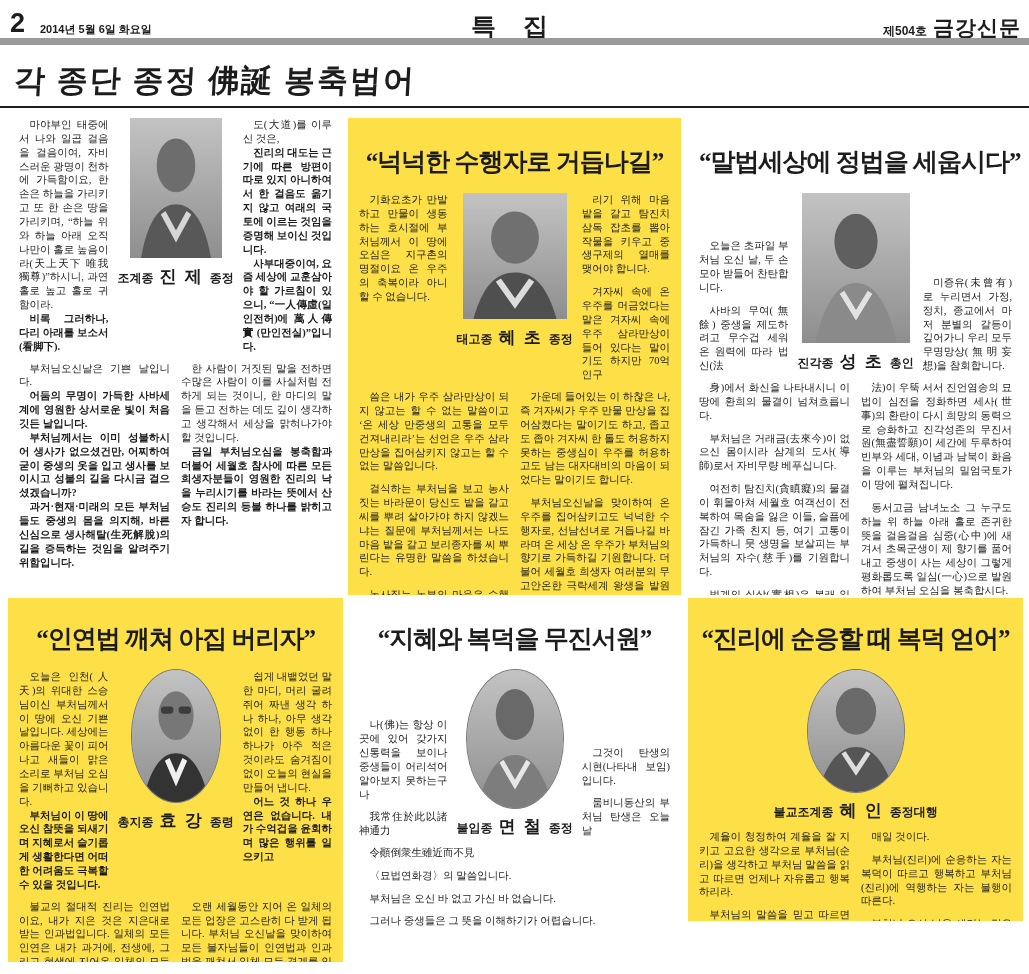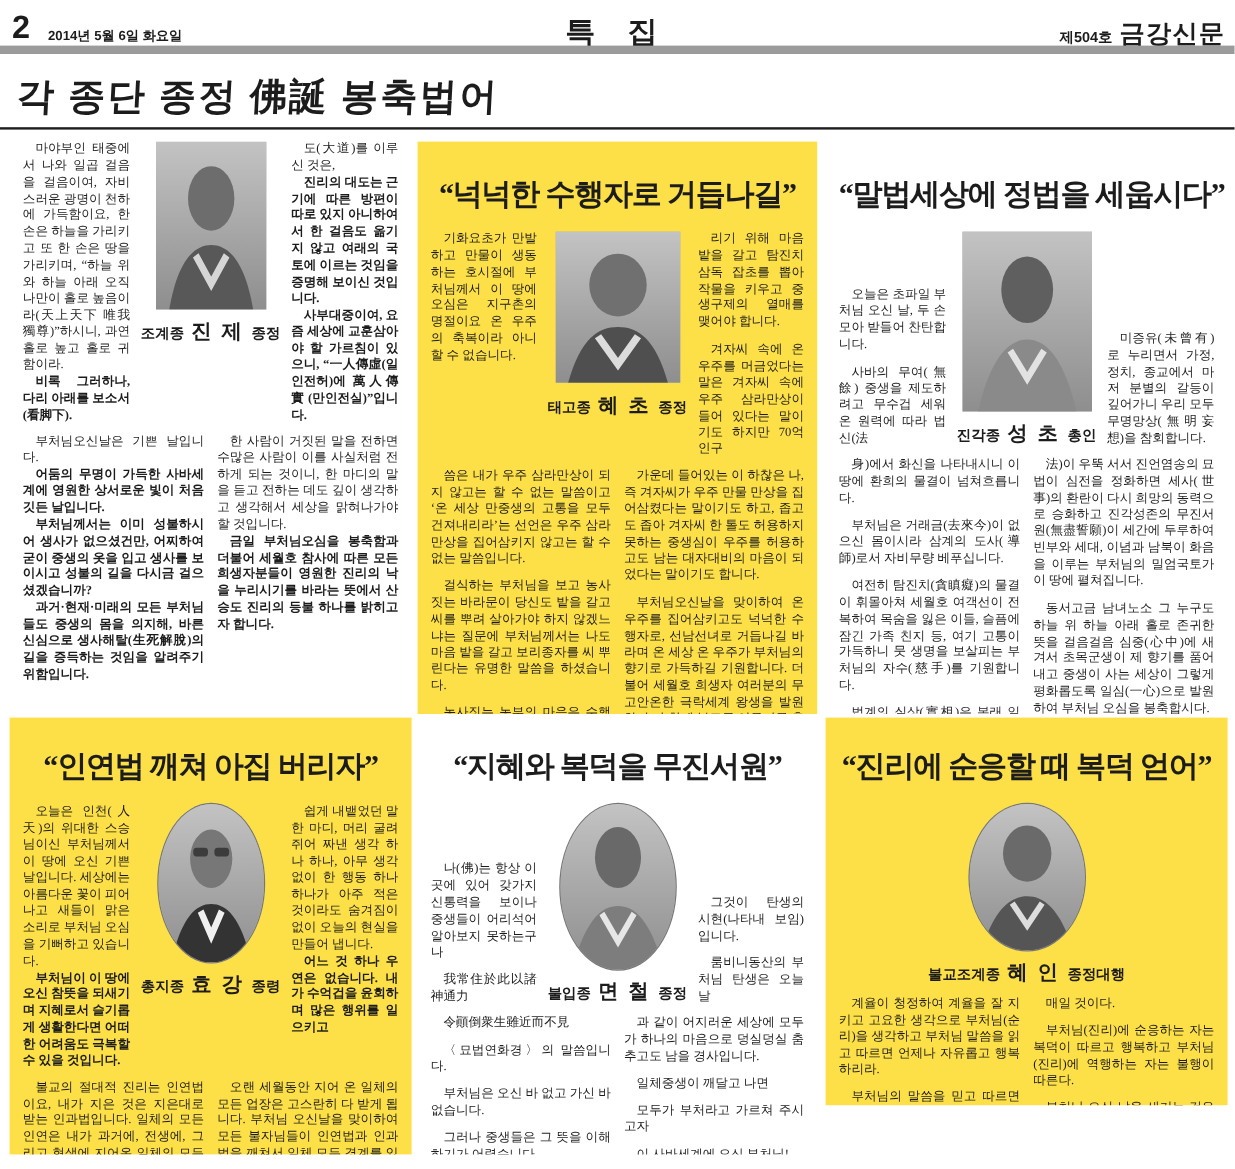--- a/index.html
+++ b/index.html
@@ -258,26 +258,20 @@
           <p>룸비니동산의 부처님 탄생은 오늘날</p>
         </div>
     </div>
     <div class="story-cols">
       <div class="col">
           <p>令顚倒衆生雖近而不見</p>
           <p>〈묘법연화경〉의 말씀입니다.</p>
           <p>부처님은 오신 바 없고 가신 바 없습니다.</p>
           <p>그러나 중생들은 그 뜻을 이해하기가 어렵습니다.</p>
         </div>
-      <div class="col">
-          <p>과 같이 어지러운 세상에 모두가 하나의 마음으로 덩실덩실 춤추고도 남을 경사입니다.</p>
-          <p>일체중생이 깨달고 나면</p>
-          <p>모두가 부처라고 가르쳐 주시고자</p>
-          <p>이 사바세계에 오신 부처님!</p>
-        </div>
     </div>
   </article>
 
   <article class="story gray spaced row2" style="left:688px;top:598px;width:335px;height:323px">
     <h2 class="headline">“진리에 순응할 때 복덕 얻어”</h2>
     <div class="story-top center-only">
       <figure>
         <span class="photo oval" style="width:96px;height:122px">
           <svg viewBox="0 0 100 130" preserveAspectRatio="none">
               <rect width="100" height="130" fill="url(#pgrad)"></rect>

